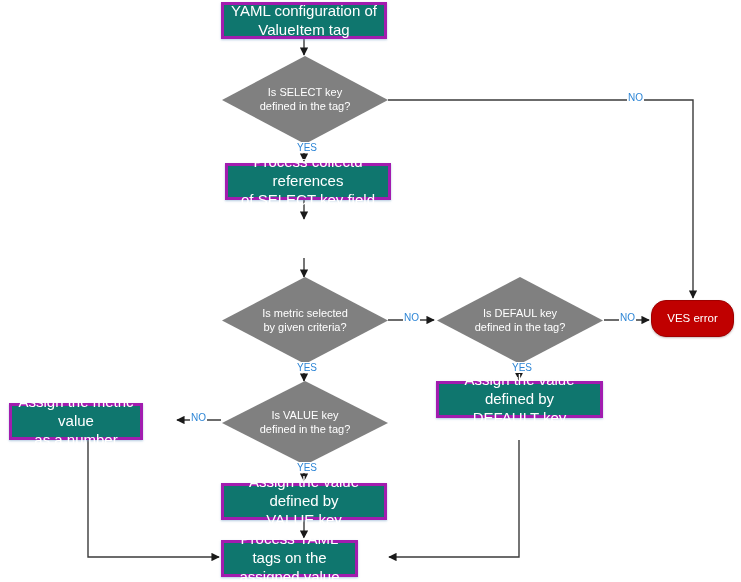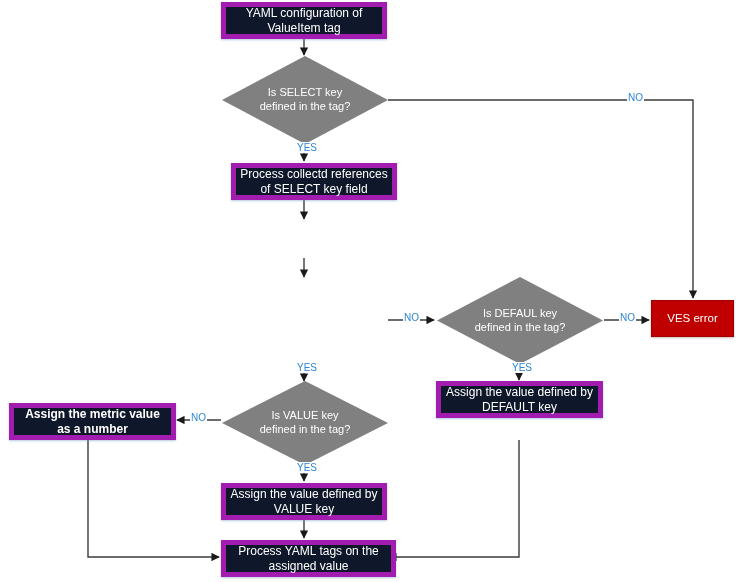--- a/index.html
+++ b/index.html
@@ -39,23 +39,23 @@
   }
   .node .txt {
     display: block;
     width: 100%;
     padding: 0 4px;
     box-sizing: border-box;
     white-space: pre-line;
   }
   
   .box {
-    background: #0f172a;
-    border: 5px solid #a21caf;
-    font-size: 12px;
+    background: #0f766e;
+    border: 3px solid #a21caf;
+    font-size: 15px;
     box-shadow: 0 1px 2px rgba(120,160,200,0.55);
   }
   .box-error {
     background: #C00000;
     border: 1px solid #A00000;
     font-size: 11.5px;
     box-shadow: 0 1px 2px rgba(150,120,120,0.5);
   }
   
   .diamond {
@@ -121,57 +121,61 @@
   <div class="node box" style="left:221px; top:2px; width:166px; height:37px;">
     <span class="txt">YAML configuration of
 ValueItem tag</span>
   </div>
 
   <div class="node diamond" style="left:222px; top:56px; width:166px; height:88px;">
     <span class="txt">Is SELECT key
 defined in the tag?</span>
   </div>
 
-  <div class="node box" style="left:231px; top:163px; width:166px; height:37px;">
+  <div class="node box" style="left:225px; top:163px; width:166px; height:37px;">
     <span class="txt">Process collectd references
 of SELECT key field</span>
   </div>
 
 
+  <div class="node diamond" style="left:222px; top:277px; width:166px; height:87px;">
+    <span class="txt">Is metric selected
+by given criteria?</span>
+  </div>
 
   <div class="node diamond" style="left:437px; top:277px; width:166px; height:87px;">
     <span class="txt">Is DEFAUL key
 defined in the tag?</span>
   </div>
 
-  <div class="node box-error" style="left:651px; top:300px; width:83px; height:37px;">
+  <div class="node box-error" style="left:651px; top:300px; width:83px; height:37px;border-radius:15px;">
     <span class="txt">VES error</span>
   </div>
 
   <div class="node box" style="left:436px; top:381px; width:167px; height:37px;">
     <span class="txt">Assign the value defined by
 DEFAULT key</span>
   </div>
 
   <div class="node diamond" style="left:222px; top:381px; width:166px; height:84px;">
     <span class="txt">Is VALUE key
 defined in the tag?</span>
   </div>
 
-  <div class="node box" style="left:9px; top:403px; width:167px; height:37px;font-weight:bold;">
+  <div class="node box" style="left:9px; top:403px; width:134px; height:37px;">
     <span class="txt">Assign the metric value
 as a number</span>
   </div>
 
   <div class="node box" style="left:221px; top:483px; width:166px; height:37px;">
     <span class="txt">Assign the value defined by
 VALUE key</span>
   </div>
 
-  <div class="node box" style="left:221px; top:540px; width:175px; height:37px;">
+  <div class="node box" style="left:221px; top:540px; width:137px; height:37px;">
     <span class="txt">Process YAML tags on the
 assigned value</span>
   </div>
 
   <div class="edge-label" style="left:627px; top:92px;">NO</div>
   <div class="edge-label" style="left:296px; top:142px;">YES</div>
   <div class="edge-label" style="left:403px; top:312px;">NO</div>
   <div class="edge-label" style="left:296px; top:362px;">YES</div>
   <div class="edge-label" style="left:619px; top:312px;">NO</div>
   <div class="edge-label" style="left:511px; top:362px;">YES</div>

